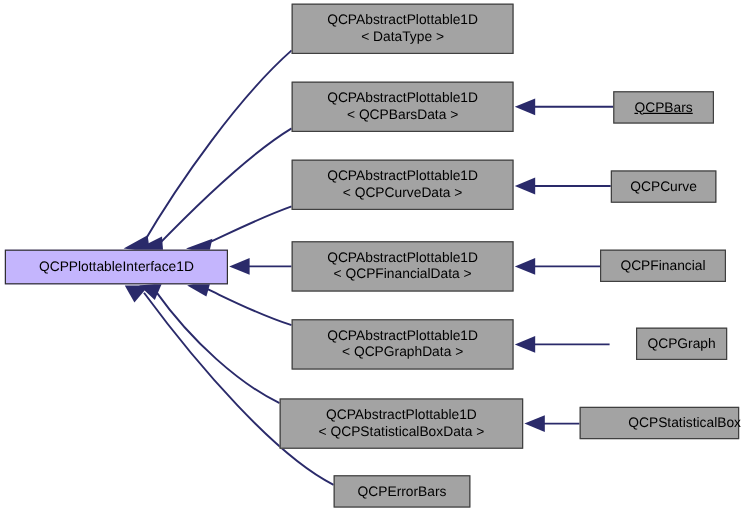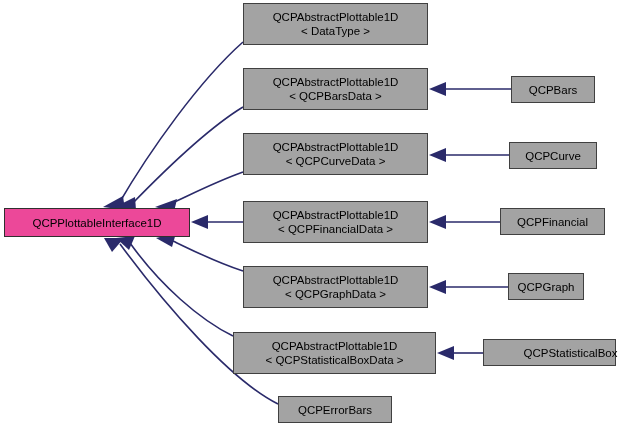--- a/index.html
+++ b/index.html
@@ -33,21 +33,21 @@
     flex-direction: column;
     align-items: center;
     justify-content: center;
     font-size: 11.5px;
     line-height: 14px;
     white-space: nowrap;
     text-align: center;
     z-index: 2;
   }
   .node.highlight {
-    background: #ec4899;
+    background: #c4b5fd;
     border: 1px solid #303030;
     text-align: right;
   }
   .node .line1, .node .line2 {
     display: block;
   }
 </style>
 </head>
 <body>
 
@@ -121,30 +121,30 @@
         <span class="line1">QCPAbstractPlottable1D</span>
         <span class="line2">&lt; QCPGraphData &gt;</span>
       </div>
       <div class="node" style="left: 233px; top: 332px; width: 203px; height: 42px;">
         <span class="line1">QCPAbstractPlottable1D</span>
         <span class="line2">&lt; QCPStatisticalBoxData &gt;</span>
       </div>
       <div class="node" style="left: 278px; top: 396px; width: 114px; height: 27px;">
         <span class="line1">QCPErrorBars</span>
       </div>
-      <div class="node" style="left: 511px; top: 76px; width: 84px; height: 27px;">
+      <div class="node" style="left: 511px; top: 76px; width: 84px; height: 27px; text-decoration: underline;">
         <span class="line1">QCPBars</span>
       </div>
       <div class="node" style="left: 509px; top: 142px; width: 88px; height: 27px;">
         <span class="line1">QCPCurve</span>
       </div>
       <div class="node" style="left: 500px; top: 208px; width: 105px; height: 27px; text-align: right;">
         <span class="line1">QCPFinancial</span>
       </div>
-      <div class="node" style="left: 508px; top: 273px; width: 76px; height: 27px;">
+      <div class="node" style="left: 530px; top: 273px; width: 76px; height: 27px;">
         <span class="line1">QCPGraph</span>
       </div>
       <div class="node" style="left: 483px; top: 339px; width: 133px; height: 27px; padding-left: 42px;">
         <span class="line1">QCPStatisticalBox</span>
       </div>
     </div>
 
 </div>
 
 </body></html>

